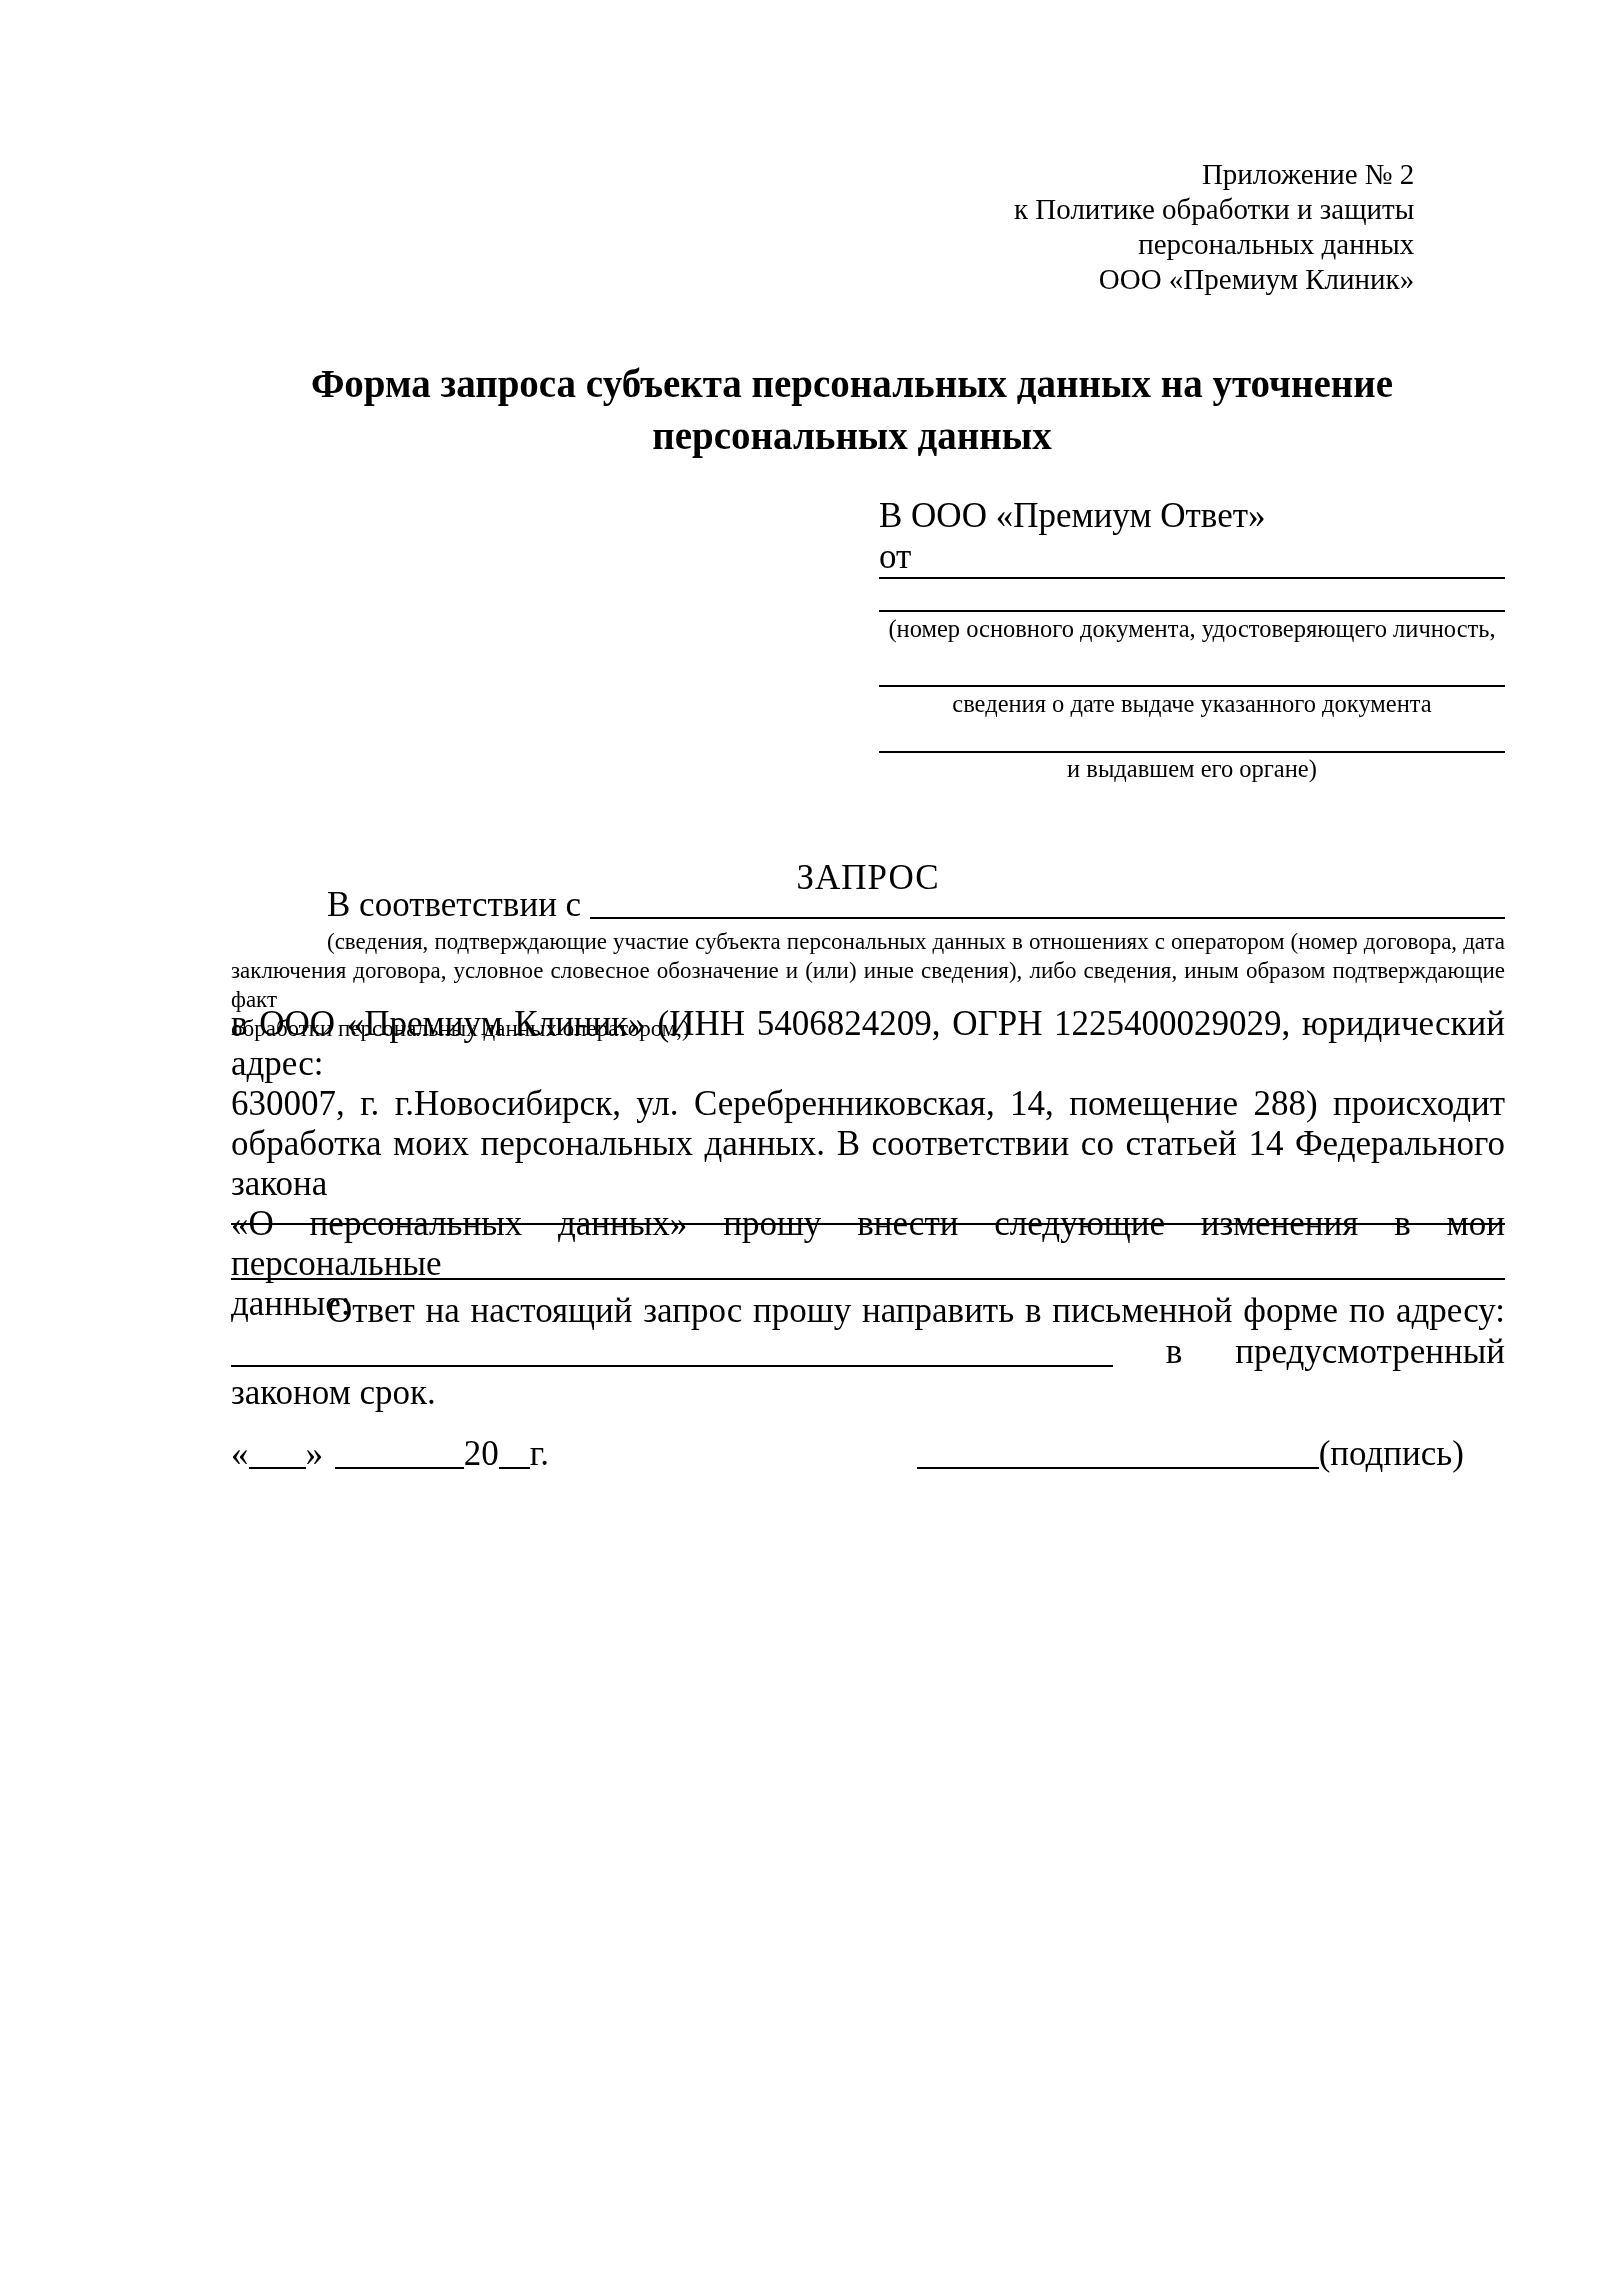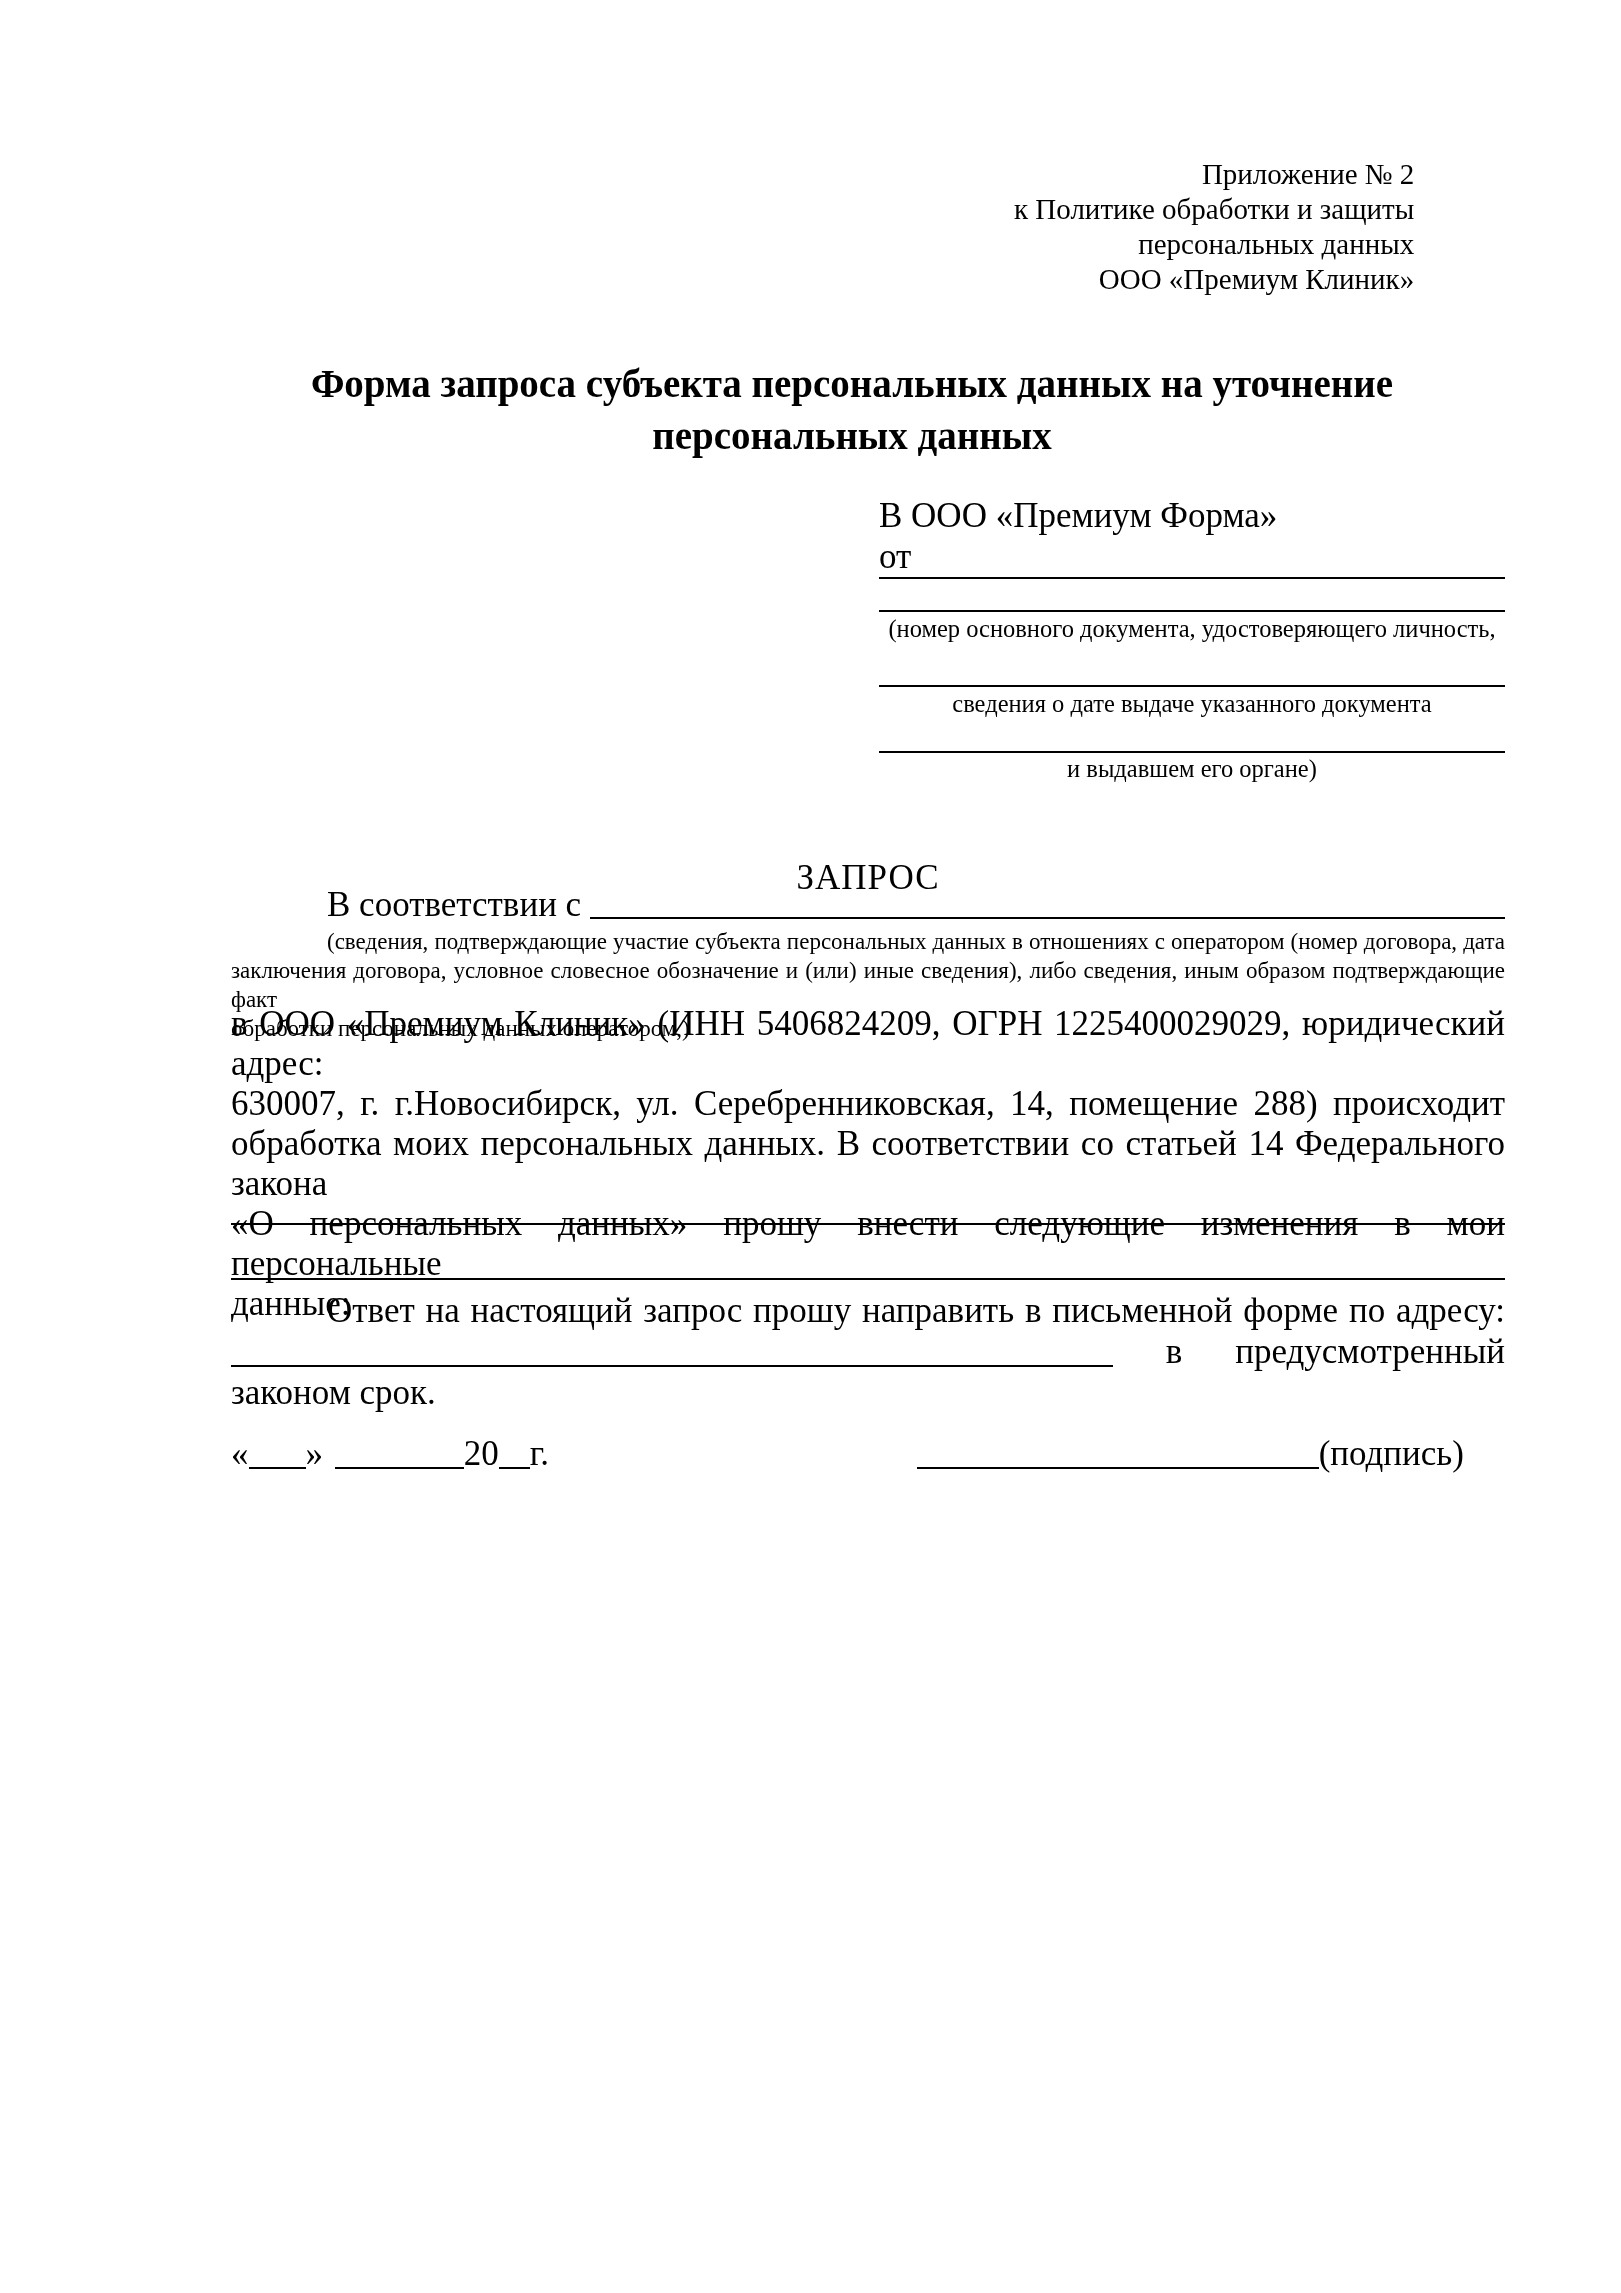--- a/index.html
+++ b/index.html
@@ -90,21 +90,21 @@
     <div>персональных данных</div>
     <div>ООО «Премиум Клиник»</div>
   </div>
 
   <div class="doc-title">
     <div>Форма запроса субъекта персональных данных на уточнение</div>
     <div>персональных данных</div>
   </div>
 
   <div class="addressee">
-    <div>В ООО «Премиум Форма»</div>
+    <div>В ООО «Премиум Ответ»</div>
     <div>от</div>
     <div class="line-row" style="height:0;"></div>
     <div class="line-row" style="height:31px;"></div>
     <div class="caption">(номер основного документа, удостоверяющего личность,</div>
     <div class="line-row" style="height:43px;"></div>
     <div class="caption">сведения о дате выдаче указанного документа</div>
     <div class="line-row" style="height:33px;"></div>
     <div class="caption">и выдавшем его органе)</div>
   </div>
 

